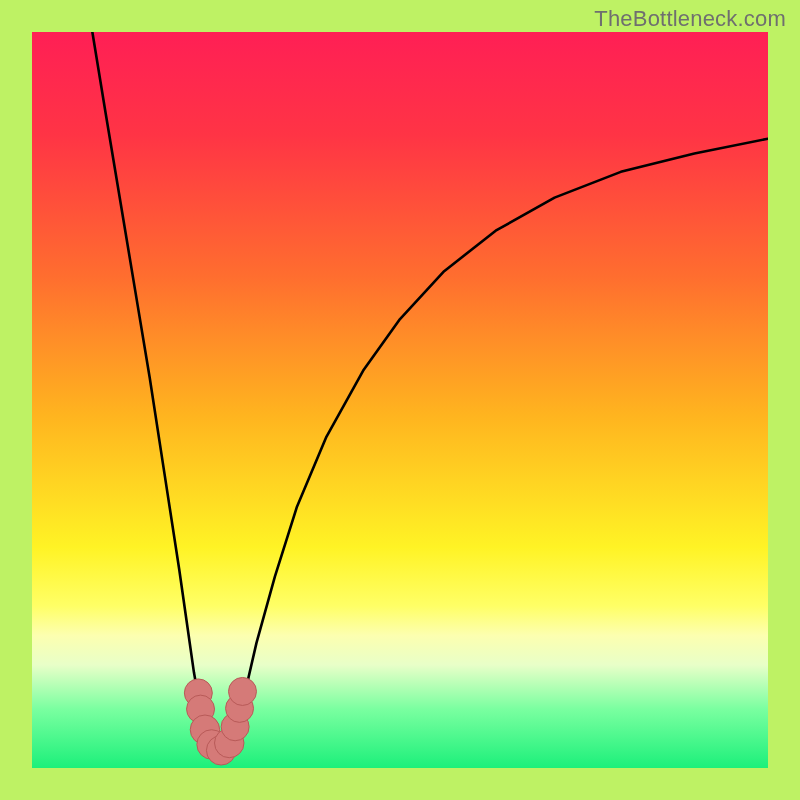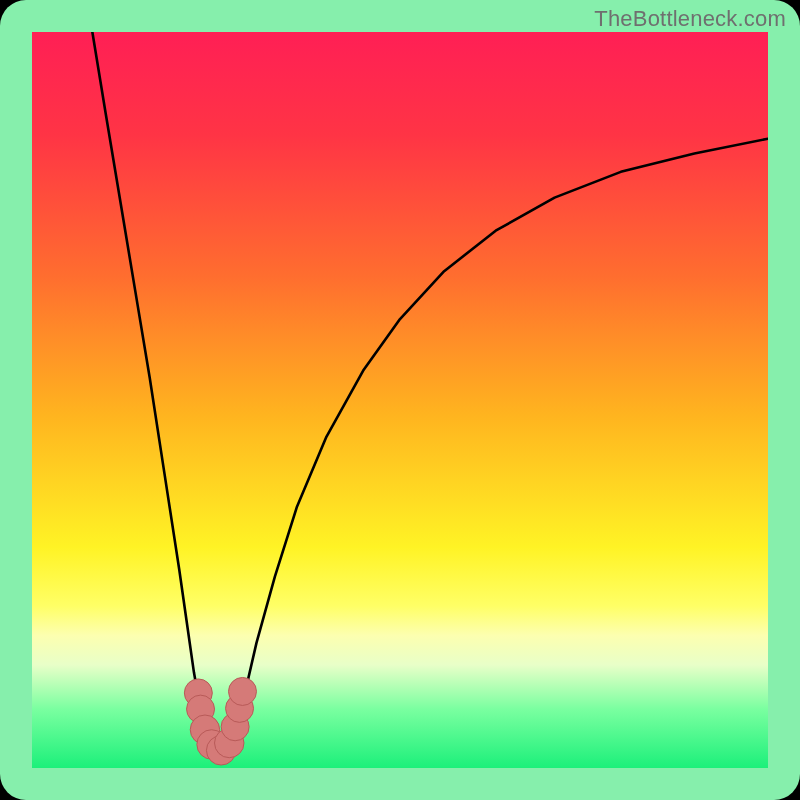--- a/index.html
+++ b/index.html
@@ -7,22 +7,21 @@
     padding: 0;
     width: 800px;
     height: 800px;
     overflow: hidden;
     background: #000;
     font-family: Arial, Helvetica, sans-serif;
   }
   .frame {
     position: absolute;
     inset: 0;
-    background: #86efac;
-    border-radius: 26px;
+    background: #bef264;
   }
   .plot {
     position: absolute;
     left: 32px;
     top: 32px;
     width: 736px;
     height: 736px;
     overflow: hidden;
   }
   .watermark {

